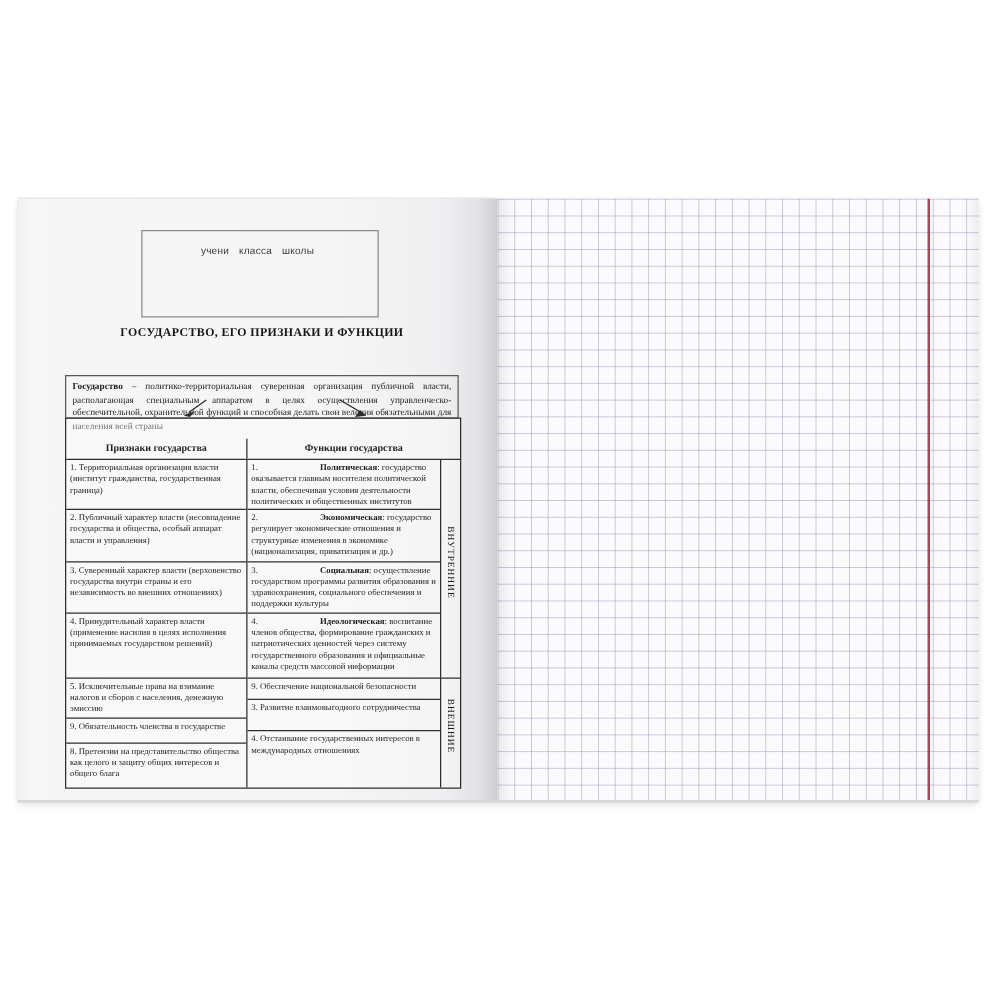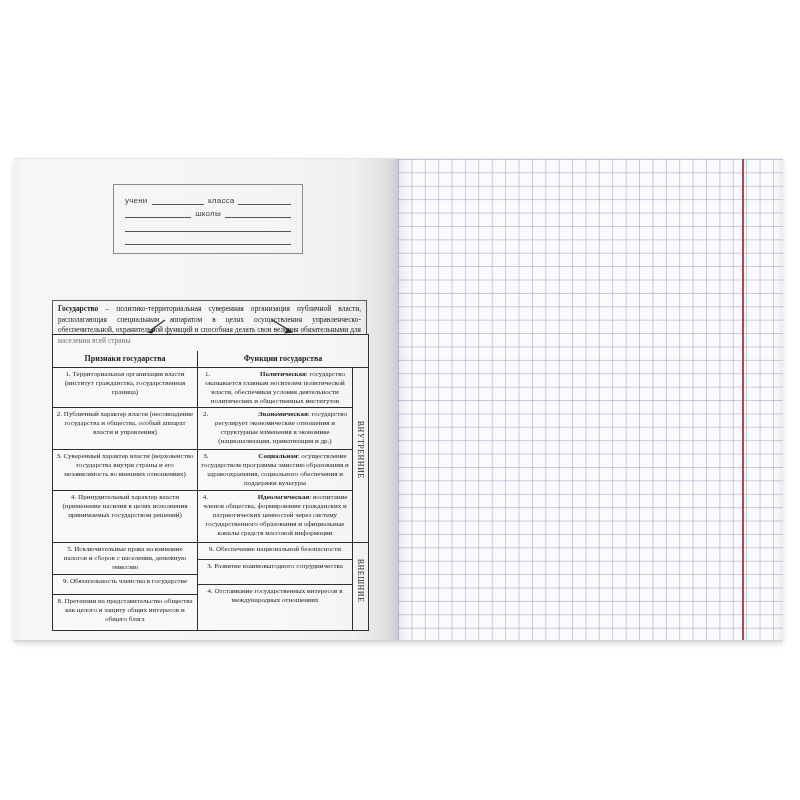--- a/index.html
+++ b/index.html
@@ -21,22 +21,22 @@
     background-size:13.4px 13.4px; border-top:1px solid #eee; }
   .page-right .edge-shade-l { position:absolute; left:0; top:0; bottom:0; width:12px;
       background:linear-gradient(to right, rgba(60,60,70,.10), rgba(60,60,70,0)); }
   .page-right .edge-shade-r { position:absolute; right:0; top:0; bottom:0; width:9px;
       background:linear-gradient(to left, rgba(60,60,70,.08), rgba(60,60,70,0)); }
   .red-margin { position:absolute; top:0; bottom:0; left:344px; width:1.6px;
       background:#b22735; opacity:.88; }
 
   
   .form-box { position:absolute; left:99px; top:25px; width:190px; height:70px;
-      border:1px solid #8a8a8a; background:transparent; padding:9px 11px 8px;
-      display:flex; flex-direction:column; justify-content:space-between;
+      border:1px solid #8a8a8a; background:transparent; padding:9px 25px 8px;
+      display:flex; flex-direction:row; justify-content:center;
       font-family:"Liberation Sans", sans-serif; font-size:8px; color:#3c3c3c; }
   .form-row { display:flex; align-items:flex-end; gap:4px; height:11px; }
   .form-label { white-space:nowrap; letter-spacing:.2px; }
   .ul { flex:1; border-bottom:1px solid #555; height:9px; }
 
   
   .sheet-title { position:absolute; left:38px; top:103px; width:315px; text-align:center;
       font-weight:bold; font-size:9.5px; letter-spacing:.3px; color:#161616; }
 
   
@@ -54,21 +54,21 @@
   .tbl { position:absolute; left:38px; top:175px; width:317px; border:1px solid #2e2e2e;
          color:#1e1e1e; background:rgba(255,255,255,.35); }
   .hdr-row { display:flex; height:17px; border-bottom:1px solid #2e2e2e;margin-top:16px; }
   .hdr-cell { font-weight:bold; font-size:8px; text-align:center; padding-top:3px; }
   .hdr-cell.hl { width:145px; border-right:1px solid #2e2e2e; }
   .hdr-cell.hr { width:170px; }
   .body-row { display:flex; }
   .colL { width:145px; border-right:1px solid #2e2e2e; }
   .colR { width:155px; border-right:1px solid #2e2e2e; }
   .colN { width:15px; }
-  .cell { font-size:7px; line-height:1.28; padding:2px 3px 13px; overflow:hidden;text-align:center; }
+  .cell { font-size:7px; line-height:1.28; padding:2px 3px 13px; overflow:hidden; }
   .colL .cell, .colR .cell, .colN .cell { border-bottom:1px solid #2e2e2e; }
   .colL .cell:last-child, .colR .cell:last-child, .colN .cell:last-child { border-bottom:none; }
   .cell b { font-weight:bold;margin-left:48px; }
   .vcell { display:flex; align-items:center; justify-content:center; }
   .vtext { writing-mode:vertical-rl; font-size:7.5px; letter-spacing:.8px; color:#1e1e1e;
            white-space:nowrap; }
 </style>
 </head>
 <body>
 
@@ -90,20 +90,21 @@
           <span class="ul"></span>
         </div>
         <div class="form-row">
           <span class="ul"></span>
         </div>
         <div class="form-row">
           <span class="ul"></span>
         </div>
       </div>
 
+      <div class="sheet-title">ГОСУДАРСТВО, ЕГО ПРИЗНАКИ И ФУНКЦИИ</div>
 
       <div class="def-box">
         <b>Государство</b><span> – политико-территориальная суверенная организация публичной власти, располагающая специальным аппаратом в целях осуществления управленческо-обеспечительной, охранительной функций и способная делать свои веления обязательными для населения всей страны</span>
       </div>
 
       <svg class="arrows" viewBox="0 0 315 15">
         <line x1="113" y1="1" x2="99" y2="11"></line>
         <polygon points="95,13.5 104,9.5 100,14.5"></polygon>
         <line x1="220" y1="1" x2="237" y2="11"></line>
         <polygon points="241,13.5 232,14.5 236,9"></polygon>
@@ -122,21 +123,21 @@
             <div class="cell" style="height:41px">3. Суверенный характер власти (верховенство государства внутри страны и его независимость во внешних отношениях)</div>
             <div class="cell" style="height:52px">4. Принудительный характер власти (применение насилия в целях исполнения принимаемых государством решений)</div>
             <div class="cell" style="height:32px">5. Исключительные права на взимание налогов и сборов с населения, денежную эмиссию</div>
             <div class="cell" style="height:20px">9. Обязательность членства в государстве</div>
             <div class="cell" style="height:35px">8. Претензии на представительство общества как целого и защиту общих интересов и общего блага</div>
           </div>
 
           <div class="colR">
             <div class="cell" style="height:40px"><span>1. </span><b>Политическая</b><span>: государство оказывается главным носителем политической власти, обеспечивая условия деятельности политических и общественных институтов</span></div>
             <div class="cell" style="height:42px"><span>2. </span><b>Экономическая</b><span>: государство регулирует экономические отношения и структурные изменения в экономике (национализация, приватизация и др.)</span></div>
-            <div class="cell" style="height:41px"><span>3. </span><b>Социальная</b><span>: осуществление государством программы эмиссию образования и здравоохранения, социального обеспечения и поддержки культуры</span></div>
+            <div class="cell" style="height:41px"><span>3. </span><b>Социальная</b><span>: осуществление государством программы развития образования и здравоохранения, социального обеспечения и поддержки культуры</span></div>
             <div class="cell" style="height:52px"><span>4. </span><b>Идеологическая</b><span>: воспитание членов общества, формирование гражданских и патриотических ценностей через систему государственного образования и официальные каналы средств массовой информации</span></div>
             <div class="cell" style="height:17px">9. Обеспечение национальной безопасности</div>
             <div class="cell" style="height:25px">3. Развитие взаимовыгодного сотрудничества</div>
             <div class="cell" style="height:28px">4. Отстаивание государственных интересов в международных отношениях</div>
           </div>
 
           <div class="colN">
             <div class="cell vcell" style="height:175px">
               <span class="vtext">ВНУТРЕННИЕ</span>
             </div>

